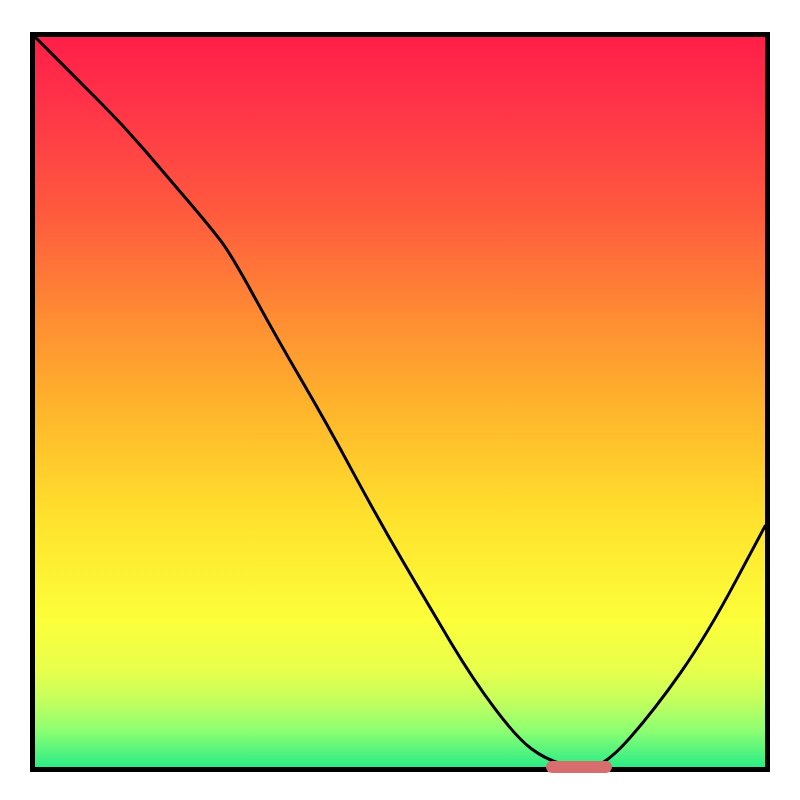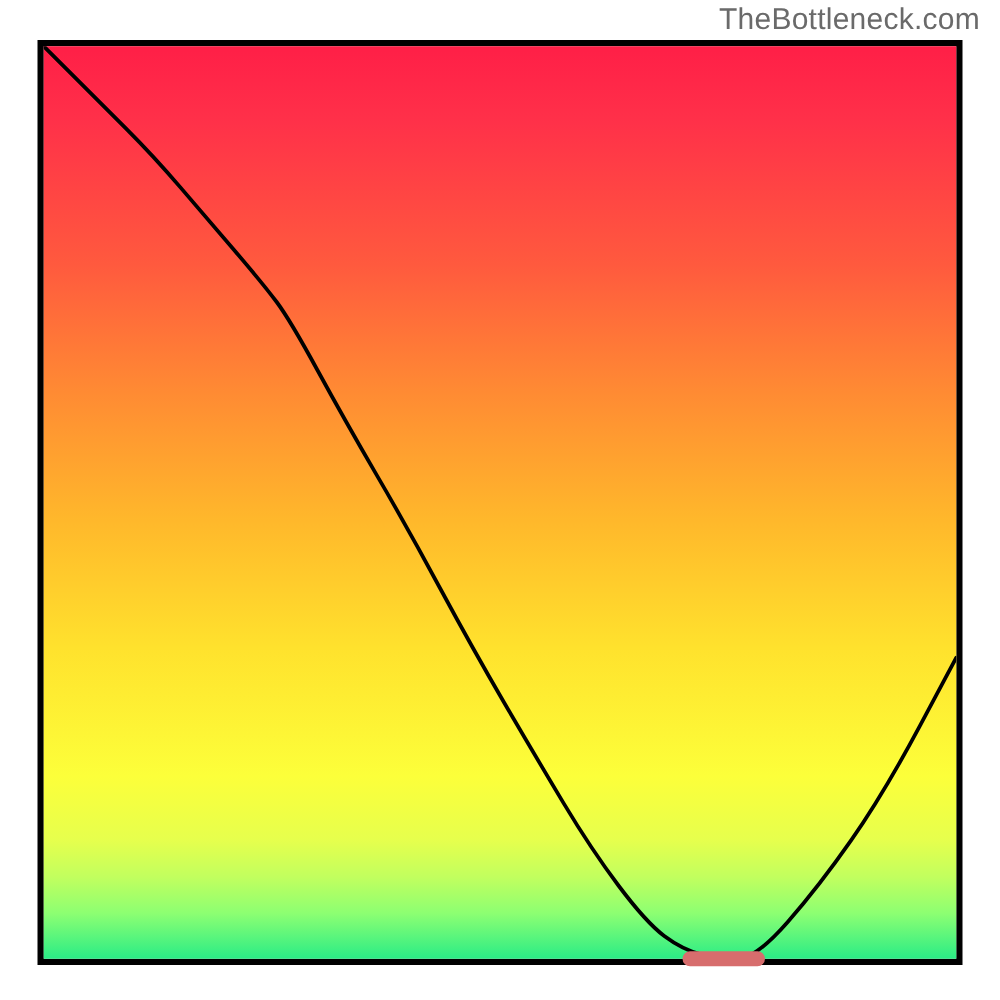--- a/index.html
+++ b/index.html
@@ -61,21 +61,20 @@
     position: absolute;
     height: 12px;
     border-radius: 6px;
     background: #d76d6d;
   }
 </style>
 </head>
 <body>
 
 <div class="outer">
-  <div class="watermark">TheBottleneck.com</div>
 
   <div class="frame">
     <div class="plot-area"></div>
 
     <svg class="curve" viewBox="0 0 730 730" preserveAspectRatio="none">
       <path id="curve-path" fill="none" stroke="#000" stroke-width="3" stroke-linejoin="round" stroke-linecap="round" d="M 0.0 0.0 Q 0.0 0.0 21.9 21.9 Q 43.8 43.8 65.7 65.7 Q 87.6 87.6 109.5 113.1 Q 131.4 138.7 153.3 164.2 Q 175.2 189.8 186.2 204.4 Q 197.1 219.0 219.0 259.2 Q 240.9 299.3 266.4 343.1 Q 292.0 386.9 317.5 434.4 Q 343.1 481.8 368.6 525.6 Q 394.2 569.4 416.1 605.9 Q 438.0 642.4 459.9 671.6 Q 481.8 700.8 496.4 711.8 Q 511.0 722.7 525.6 726.4 Q 540.2 730.0 554.8 730.0 Q 569.4 730.0 595.0 700.8 Q 620.5 671.6 646.0 635.1 Q 671.6 598.6 700.8 543.9 T 730.0 489.1"></path>
     </svg>
 
     <div id="marker" class="marker" style="left: 511px; width: 65.7px; bottom: -6px;"></div>
   </div>

